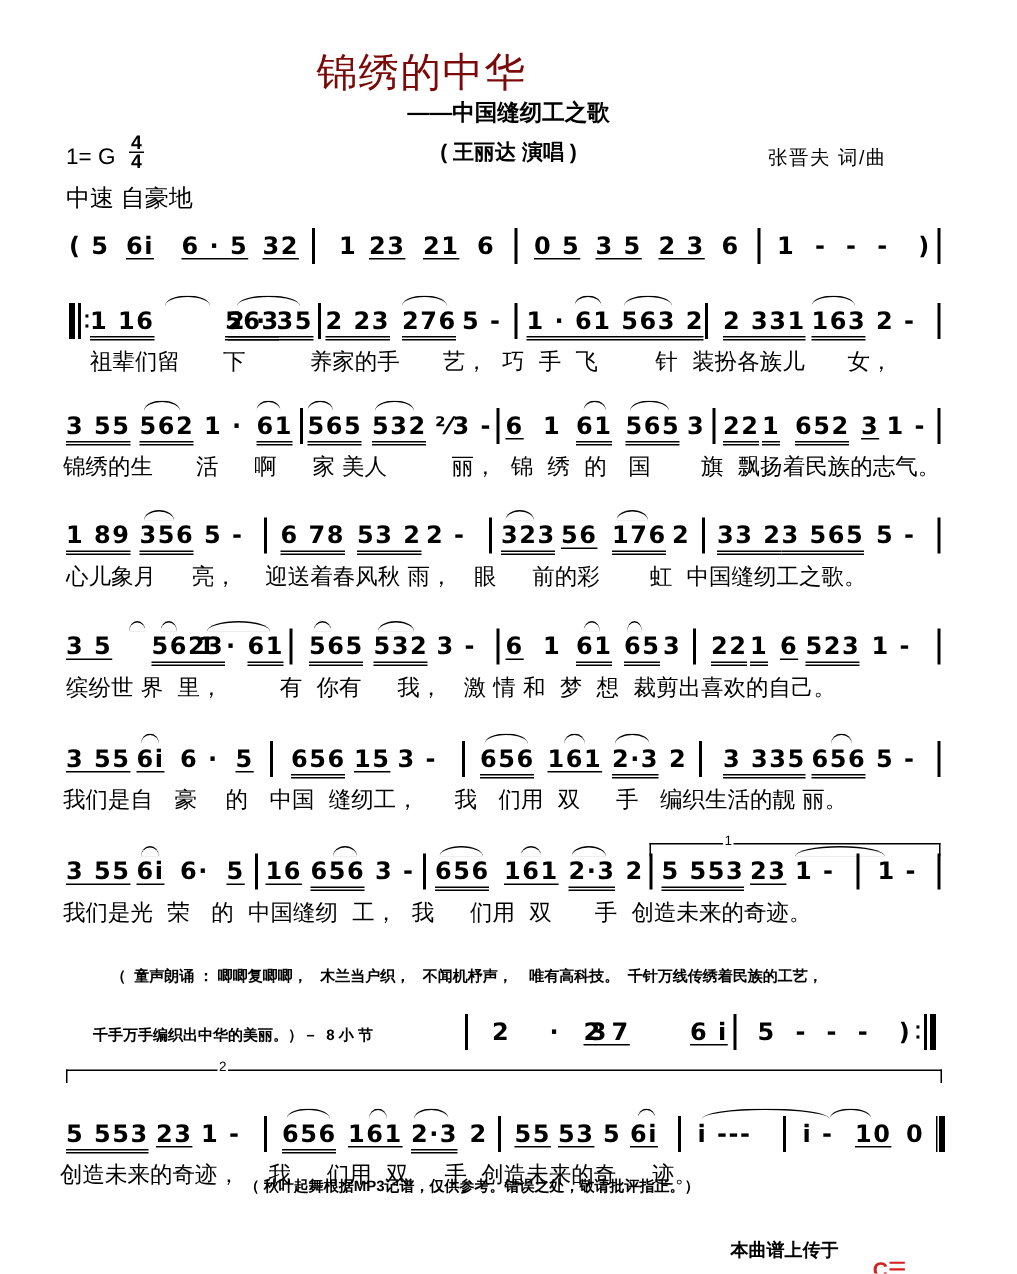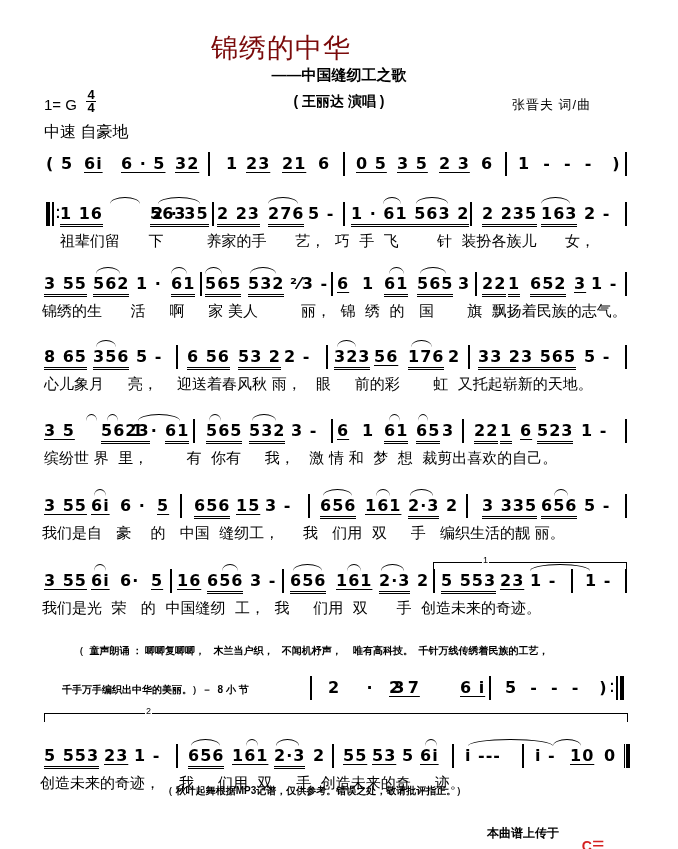--- a/index.html
+++ b/index.html
@@ -76,21 +76,21 @@
       <div class="bar" style="left: 625px;"></div>
     </div>
     <div class="row" style="top: 198px;">
       <div class="seg" style="left: 60px;"><span class="u2">1 16</span></div>
       <div class="seg" style="left: 110px; margin-left: 40px;"><span class="u2">563</span></div>
       <div class="seg" style="left: 152px;"><span class="u2">2 · 35</span></div>
       <div class="seg" style="left: 217px;"><span class="u2">2 23</span></div>
       <div class="seg" style="left: 268px;"><span class="u2">276</span></div>
       <div class="seg" style="left: 308px;"><span>5 -</span></div>
       <div class="seg" style="left: 351px;"><span class="u2">1 · 61 563 2</span></div>
-      <div class="seg" style="left: 482px;"><span class="u2">2 235</span></div>
+      <div class="seg" style="left: 482px;"><span class="u2">2 331</span></div>
       <div class="seg" style="left: 541px;"><span class="u2">163</span></div>
       <div class="seg" style="left: 584px;"><span>2 -</span></div>
       <div class="bar" style="left: 212px;"></div>
       <div class="bar" style="left: 343px;"></div>
       <div class="bar" style="left: 470px;"></div>
       <div class="bar" style="left: 625px;"></div>
       <div class="rep" style="left: 46px;">
         <div class="thick"></div>
         <div class="thin"></div>
         <div class="dots">·<br>·</div>
@@ -127,42 +127,42 @@
       <div class="bar" style="left: 625px;"></div>
     </div>
     <div class="slur" style="left: 96px; width: 24px; top: 267px;"></div>
     <div class="slur" style="left: 171px; width: 16px; top: 267px;"></div>
     <div class="slur" style="left: 205px; width: 17px; top: 267px;"></div>
     <div class="slur" style="left: 250px; width: 26px; top: 267px;"></div>
     <div class="slur" style="left: 389px; width: 15px; top: 267px;"></div>
     <div class="slur" style="left: 420px; width: 26px; top: 267px;"></div>
     <div class="lyric" style="left: 42px; top: 302px;">锦绣的生      活     啊     家 美人         丽，  锦  绣  的   国       旗  飘扬着民族的志气。</div>
     <div class="row" style="top: 341px;">
-      <div class="seg" style="left: 44px;"><span class="u2">8 65</span></div>
+      <div class="seg" style="left: 44px;"><span class="u2">1 89</span></div>
       <div class="seg" style="left: 93px;"><span class="u2">356</span></div>
       <div class="seg" style="left: 136px;"><span>5 -</span></div>
-      <div class="seg" style="left: 187px;"><span class="u2">6 56</span></div>
+      <div class="seg" style="left: 187px;"><span class="u2">6 78</span></div>
       <div class="seg" style="left: 238px;"><span class="u2">53 2</span></div>
       <div class="seg" style="left: 284px;"><span>2 -</span></div>
       <div class="seg" style="left: 334px;"><span class="u2">323</span></div>
       <div class="seg" style="left: 374px;"><span class="u1">56</span></div>
       <div class="seg" style="left: 408px;"><span class="u2">176</span></div>
       <div class="seg" style="left: 448px;"><span>2</span></div>
       <div class="seg" style="left: 478px;"><span class="u2">33 2</span></div>
       <div class="seg" style="left: 521px;"><span class="u2">3 565</span></div>
       <div class="seg" style="left: 584px;"><span>5 -</span></div>
       <div class="bar" style="left: 176px;"></div>
       <div class="bar" style="left: 326px;"></div>
       <div class="bar" style="left: 468px;"></div>
       <div class="bar" style="left: 625px;"></div>
     </div>
     <div class="slur" style="left: 96px; width: 20px; top: 340px;"></div>
     <div class="slur" style="left: 337px; width: 19px; top: 340px;"></div>
     <div class="slur" style="left: 411px; width: 21px; top: 340px;"></div>
-    <div class="lyric" style="left: 44px; top: 375px;">心儿象月     亮，    迎送着春风秋 雨，   眼     前的彩       虹  又托起崭新的天地。</div>
+    <div class="lyric" style="left: 44px; top: 375px;">心儿象月     亮，    迎送着春风秋 雨，   眼     前的彩       虹  中国缝纫工之歌。</div>
     <div class="row" style="top: 415px;">
       <div class="seg" style="left: 44px;"><span class="u1">3 5</span></div>
       <div class="seg" style="left: 81px; margin-left: 20px;"><span class="u2">5623</span></div>
       <div class="seg" style="left: 132px;"><span>1 · </span></div>
       <div class="seg" style="left: 165px;"><span class="u2">61</span></div>
       <div class="seg" style="left: 206px;"><span class="u2">565</span></div>
       <div class="seg" style="left: 249px;"><span class="u2">532</span></div>
       <div class="seg" style="left: 291px;"><span>3 -</span></div>
       <div class="seg" style="left: 337px;"><span class="u1">6</span></div>
       <div class="seg" style="left: 362px;"><span>1 </span></div>

